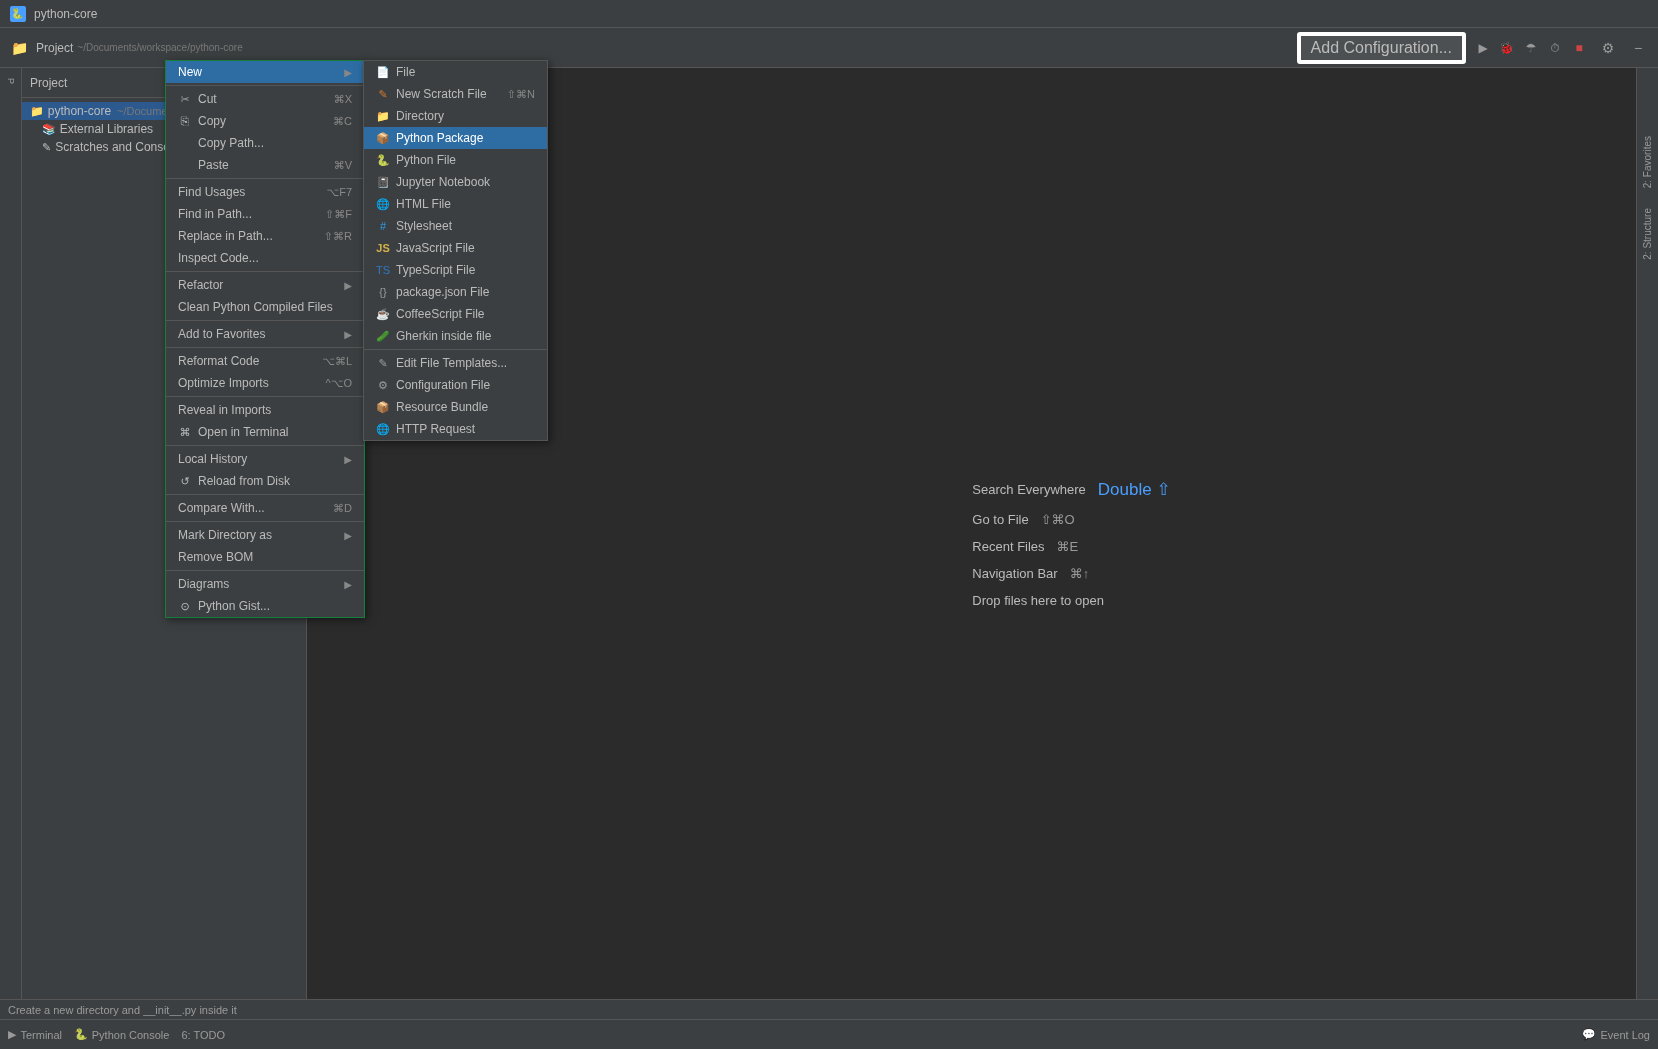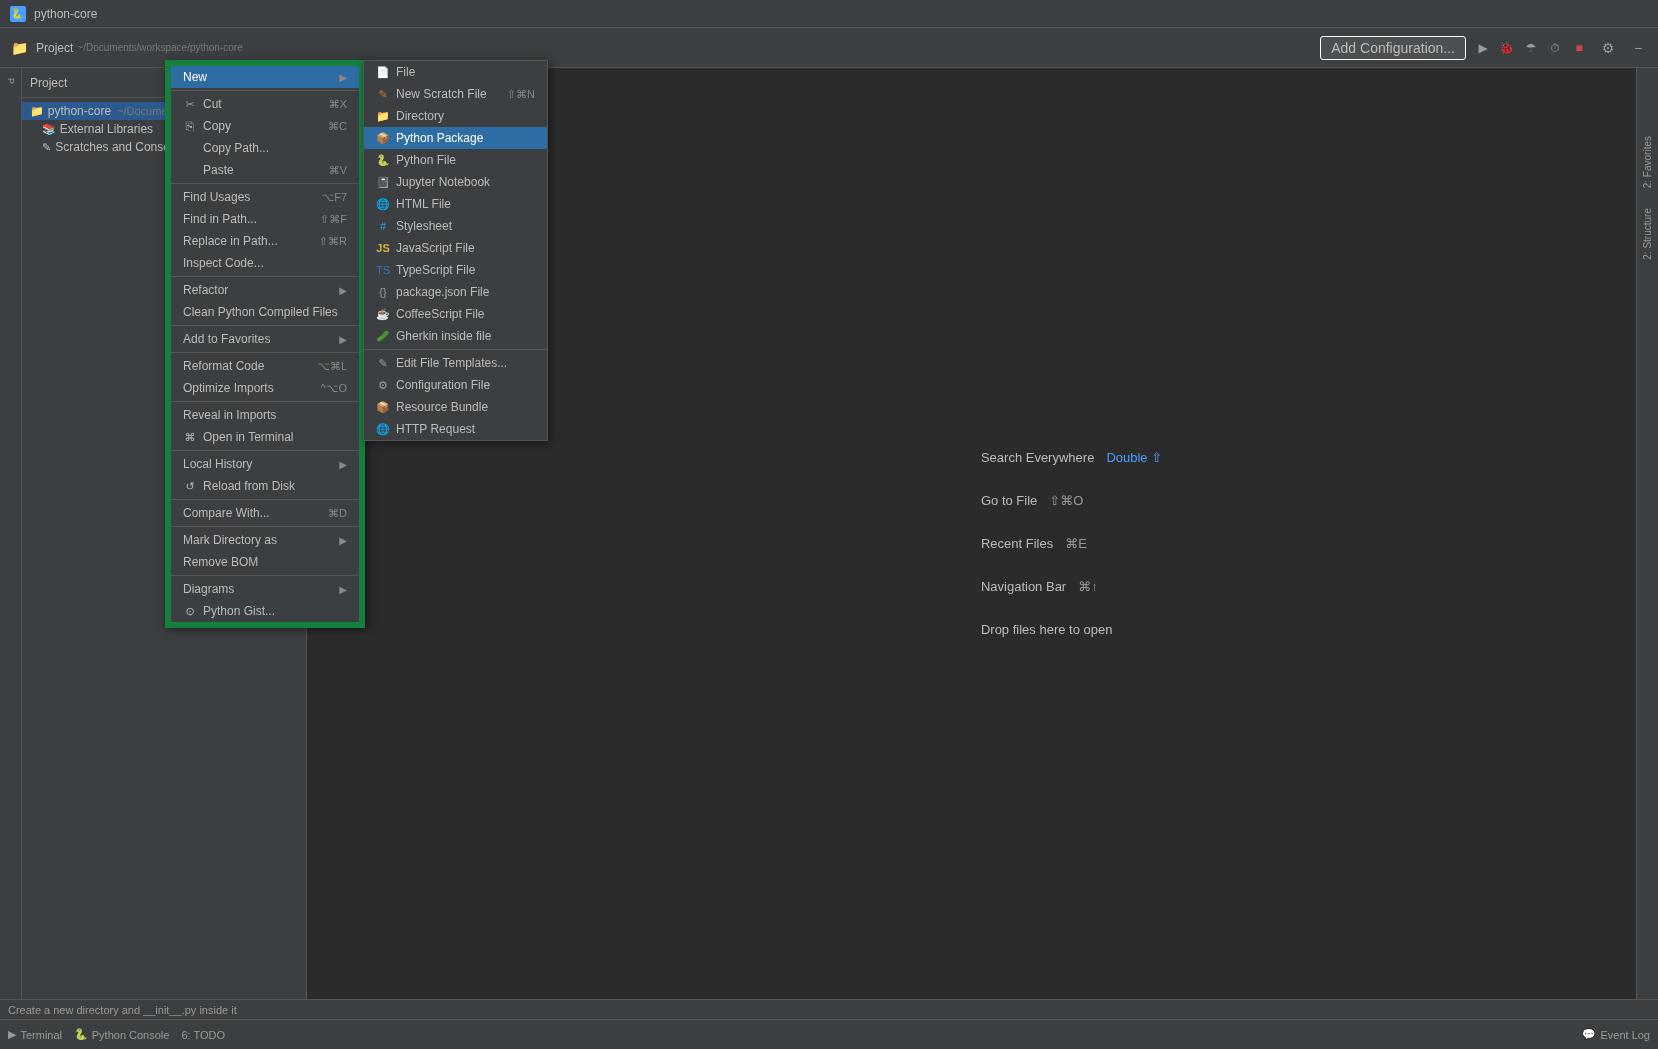--- a/index.html
+++ b/index.html
@@ -45,25 +45,25 @@
     }
     .toolbar-icon {
       width: 24px; height: 24px;
       display: flex; align-items: center; justify-content: center;
       color: #9a9a9a; font-size: 14px; cursor: pointer;
       border-radius: 3px;
     }
     .add-config-btn {
       margin-left: auto;
       background: #4c5052;
-      border: 1px solid #ffffff;
+      border: 4px solid #ffffff;
       color: #bbbbbb;
       padding: 3px 10px;
       border-radius: 3px;
-      font-size: 14px;
+      font-size: 16px;
       cursor: pointer;
     }
     .run-controls { display: flex; gap: 2px; align-items: center; }
     .run-btn {
       width: 22px; height: 22px;
       display: flex; align-items: center; justify-content: center;
       color: #9a9a9a; font-size: 12px; cursor: pointer;
     }
 
     
@@ -130,30 +130,30 @@
       display: flex;
       align-items: center;
       justify-content: center;
       flex-direction: column;
       gap: 16px;
     }
 
     .welcome-info {
       display: flex;
       flex-direction: column;
-      gap: 28px;
+      gap: 12px;
       margin-left: 200px;
     }
     .welcome-row {
       display: flex;
       align-items: center;
       gap: 12px;
     }
     .welcome-label { color: #bbbbbb; font-size: 13px; }
-    .welcome-shortcut { color: #4a9eff; font-size: 13px; }
+    .welcome-shortcut { color: #4a9eff; font-size: 17px; }
     .welcome-shortcut-gray { color: #9a9a9a; font-size: 13px; }
 
     
     .right-tabs {
       width: 22px;
       background: #3c3f41;
       display: flex;
       flex-direction: column;
       align-items: center;
       border-left: 1px solid #555;
@@ -185,21 +185,21 @@
     .statusbar-right { margin-left: auto; display: flex; align-items: center; gap: 12px; }
     .statusbar-item { cursor: pointer; display: flex; align-items: center; gap: 4px; }
 
     
     .context-menu-1 {
       position: absolute;
       top: 60px;
       left: 165px;
       width: 200px;
       background: #3c3f41;
-      border: 6px solid #15803d;
+      border: 1px solid #15803d;
       box-shadow: 2px 2px 8px rgba(0,0,0,0.5);
       z-index: 200;
     }
 
     
     .context-menu-3 {
       position: absolute;
       top: 60px;
       left: 363px;
       width: 185px;

